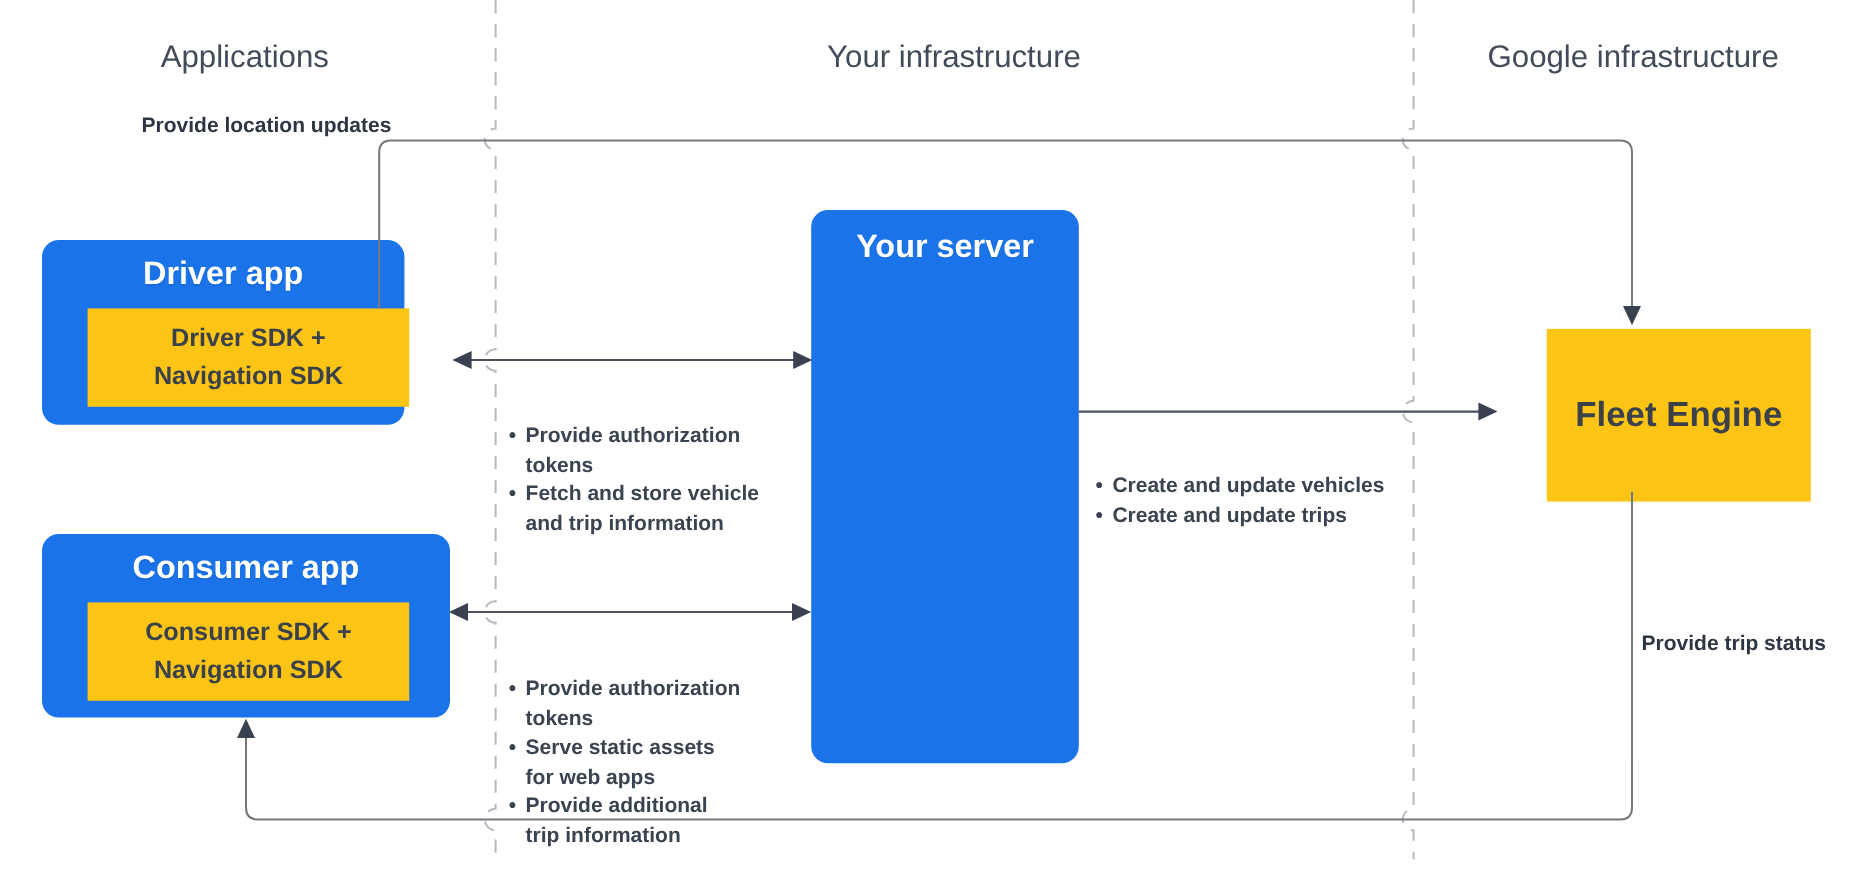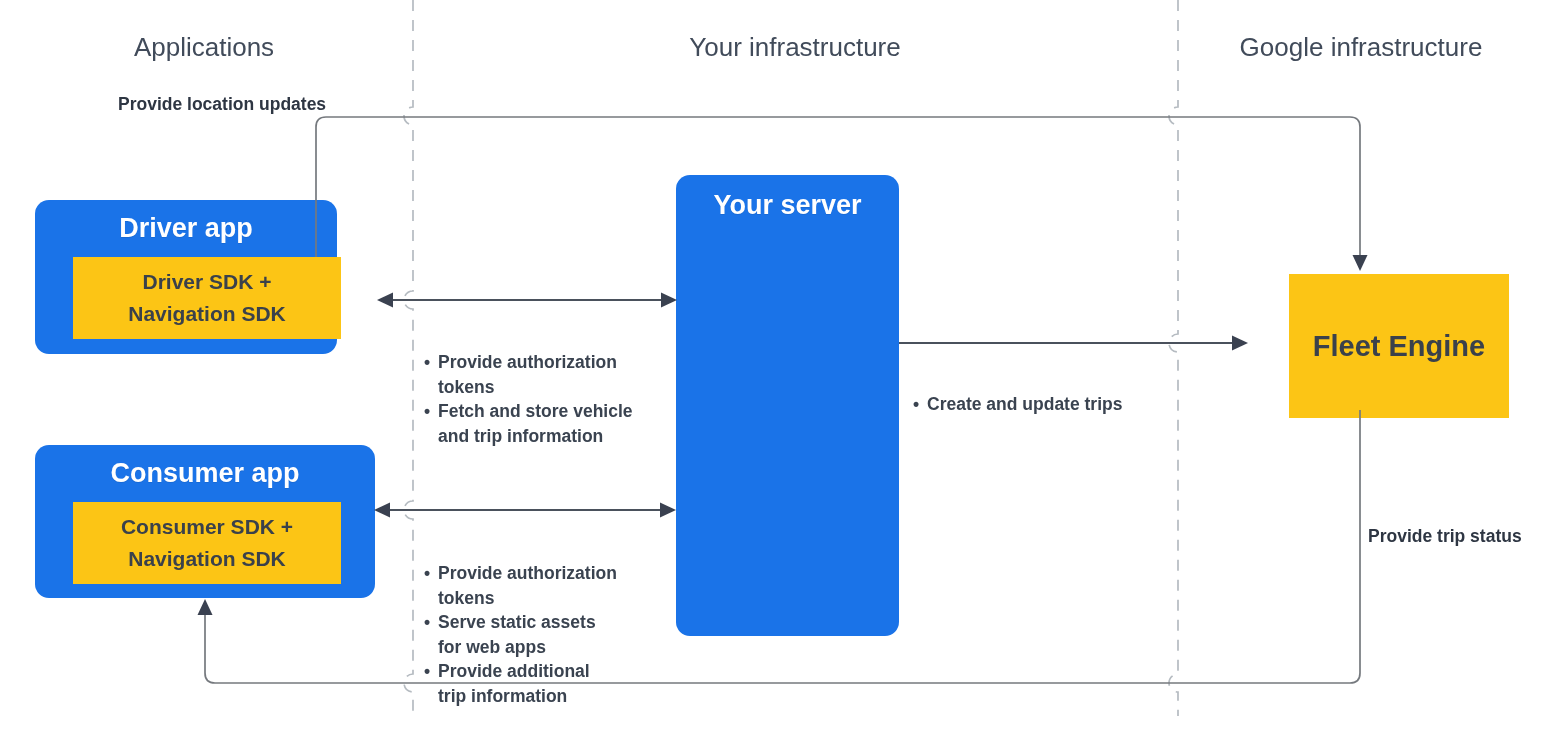--- a/index.html
+++ b/index.html
@@ -123,20 +123,21 @@
     </ul>
   <ul class="bullets list-consumer">
       <li>Provide authorization
 tokens</li>
       <li>Serve static assets
 for web apps</li>
       <li>Provide additional
 trip information</li>
     </ul>
   <ul class="bullets list-fleet">
+      <li>Create and update vehicles</li>
       <li>Create and update trips</li>
     </ul>
 
   <svg class="wires" width="1559" height="742" viewBox="0 0 1559 742">
 
     <path d="M413,0 L413,107 A9,9 0 0 0 413,125 L413,291 A9,9 0 0 0 413,309 L413,501 A9,9 0 0 0 413,519 L413,674 A9,9 0 0 0 413,692 L413,716" fill="none" stroke="#B5BBC1" stroke-width="1.7" stroke-dasharray="11 9"></path>
     <path d="M1178,0 L1178,107 A9,9 0 0 0 1178,125 L1178,334 A9,9 0 0 0 1178,352 L1178,674 A9,9 0 0 0 1178,692 L1178,716" fill="none" stroke="#B5BBC1" stroke-width="1.7" stroke-dasharray="11 9"></path>
 
     <path d="M316,257 L316,127 Q316,117 326,117 L1350,117 Q1360,117 1360,127 L1360,258" fill="none" stroke="#75797E" stroke-width="1.7"></path>
     <polygon points="1360,271 1352.5,255 1367.5,255" fill="#3A4150"></polygon>

